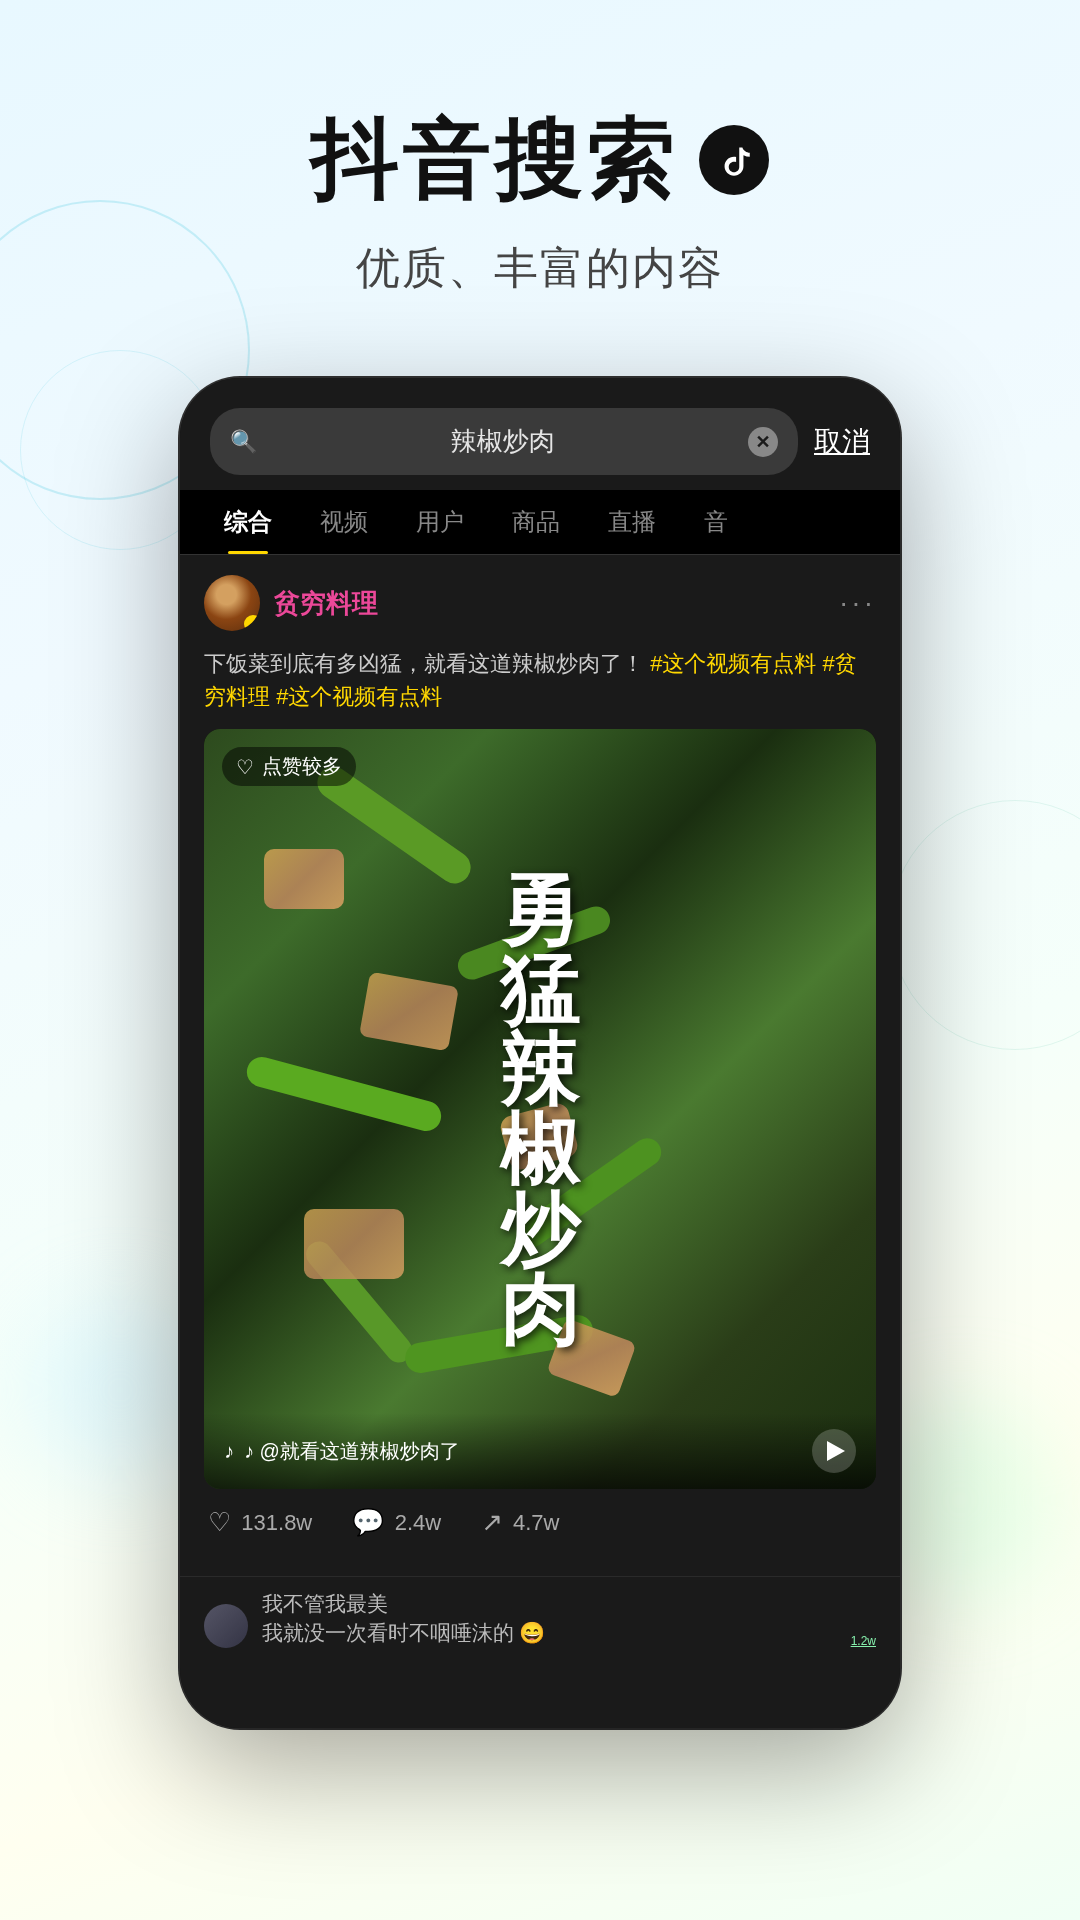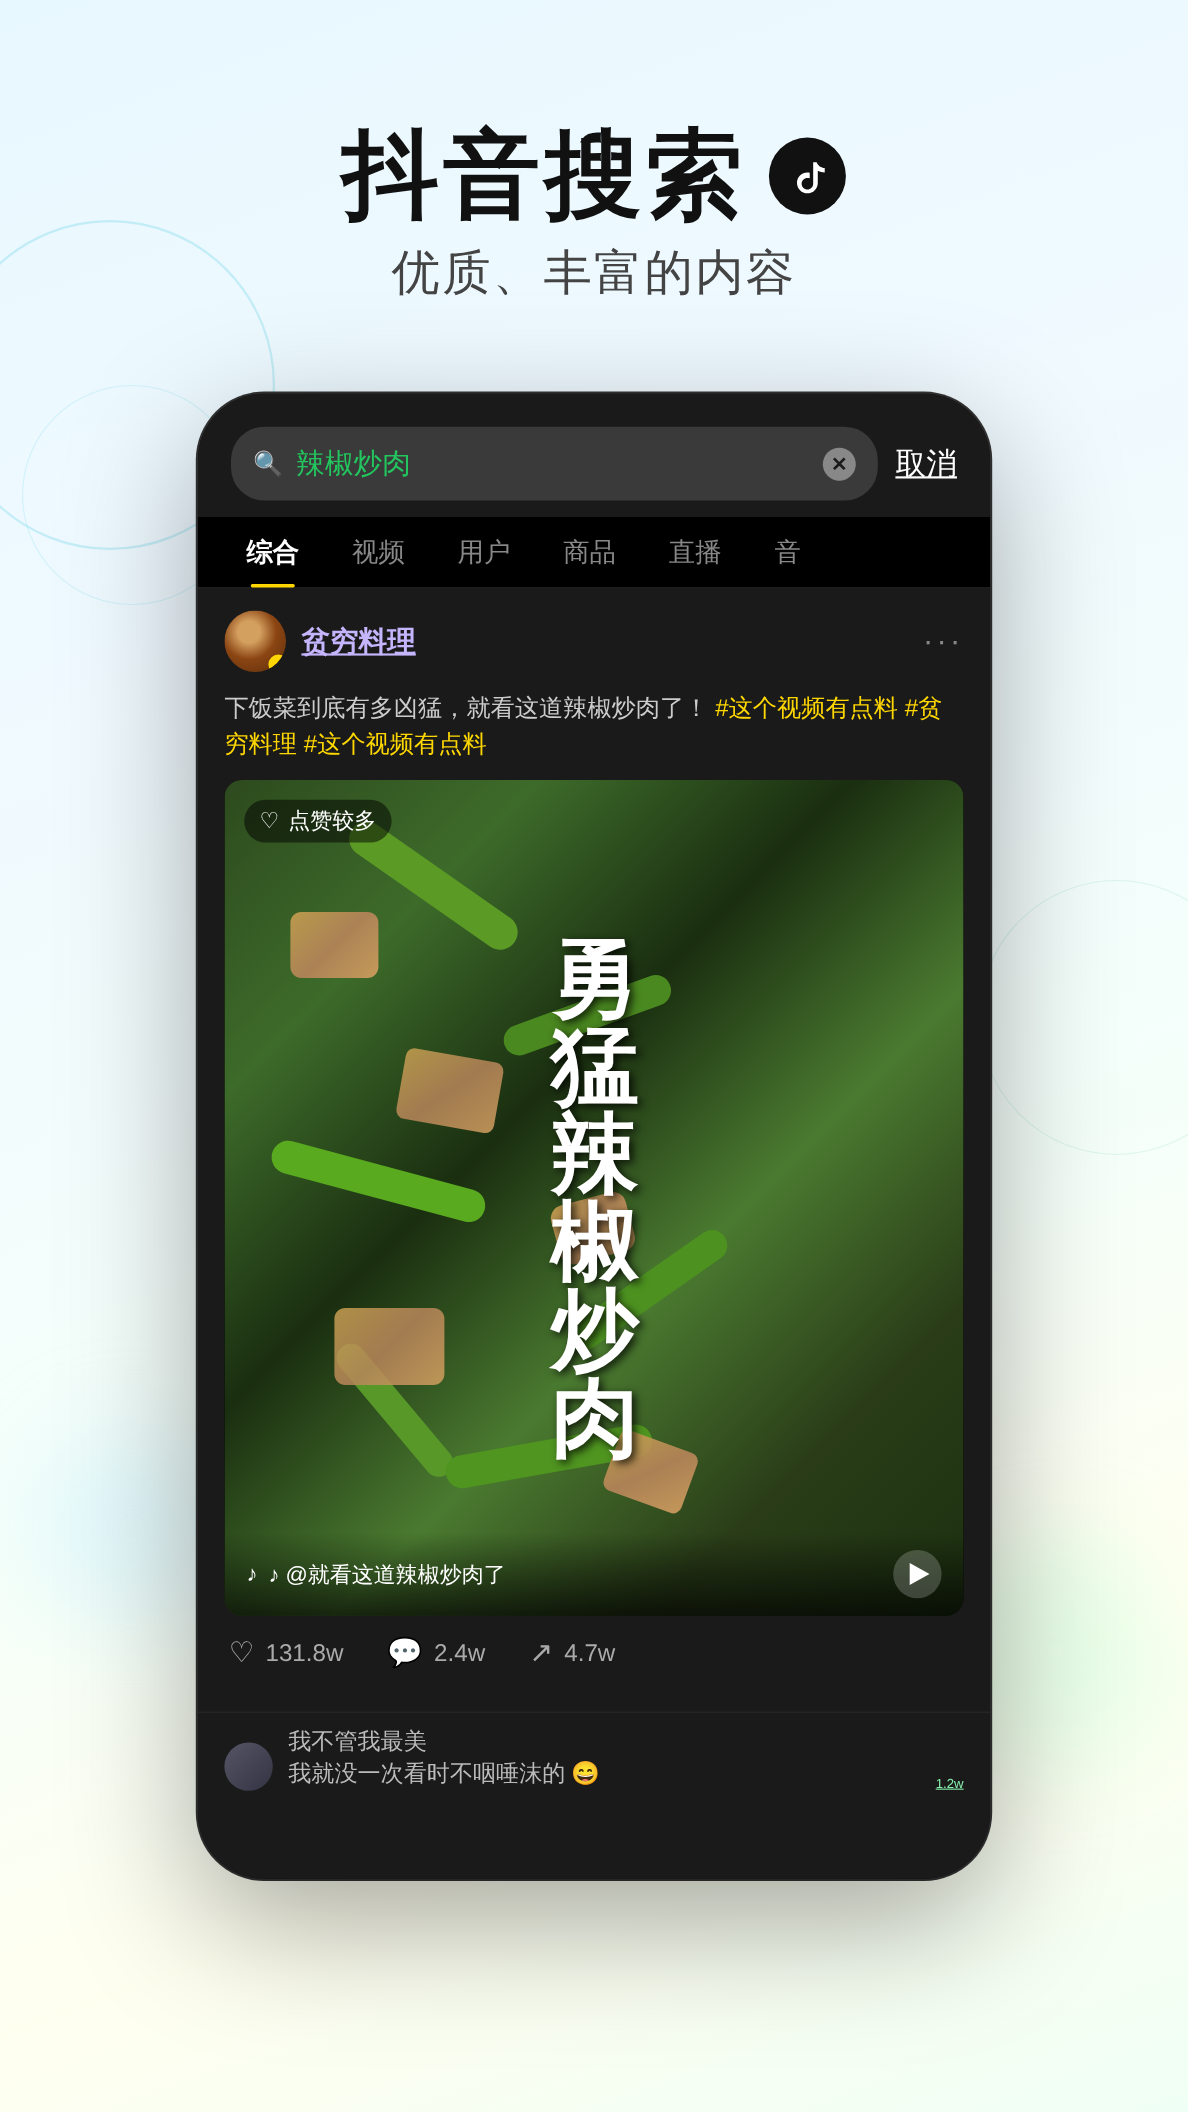--- a/index.html
+++ b/index.html
@@ -94,20 +94,21 @@
     }
 
     .tiktok-logo-badge svg {
       width: 42px;
       height: 42px;
     }
 
     .subtitle {
       font-size: 44px;
       color: #444;
+      margin-top: 20px;
       letter-spacing: 2px;
     }
 
     
     .phone-container {
       display: flex;
       justify-content: center;
       position: relative;
       z-index: 2;
     }
@@ -148,23 +149,24 @@
       align-items: center;
       gap: 12px;
     }
 
     .search-icon-inner {
       color: #aaa;
       font-size: 22px;
     }
 
     .search-text {
-      color: #22c55e;
+      color: #e5e5e5;
       font-size: 26px;
       flex: 1;
+      text-align: center;
     }
 
     .clear-btn {
       width: 30px;
       height: 30px;
       background: #888;
       border-radius: 50%;
       display: flex;
       align-items: center;
       justify-content: center;
@@ -255,24 +257,23 @@
       height: 18px;
       background: #FFD700;
       border-radius: 50%;
       display: flex;
       align-items: center;
       justify-content: center;
       font-size: 10px;
     }
 
     .author-name {
-      color: #c4b5fd;
+      color: #ec4899;
       font-size: 26px;
       font-weight: 600;
-      text-decoration: underline;
     }
 
     .more-btn {
       color: #888;
       font-size: 28px;
       letter-spacing: 3px;
     }
 
     .post-description {
       color: #ccc;

